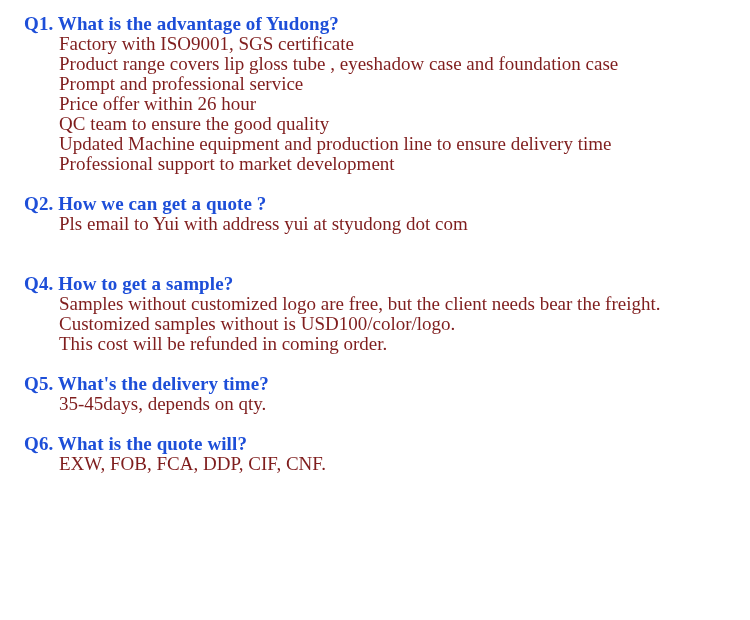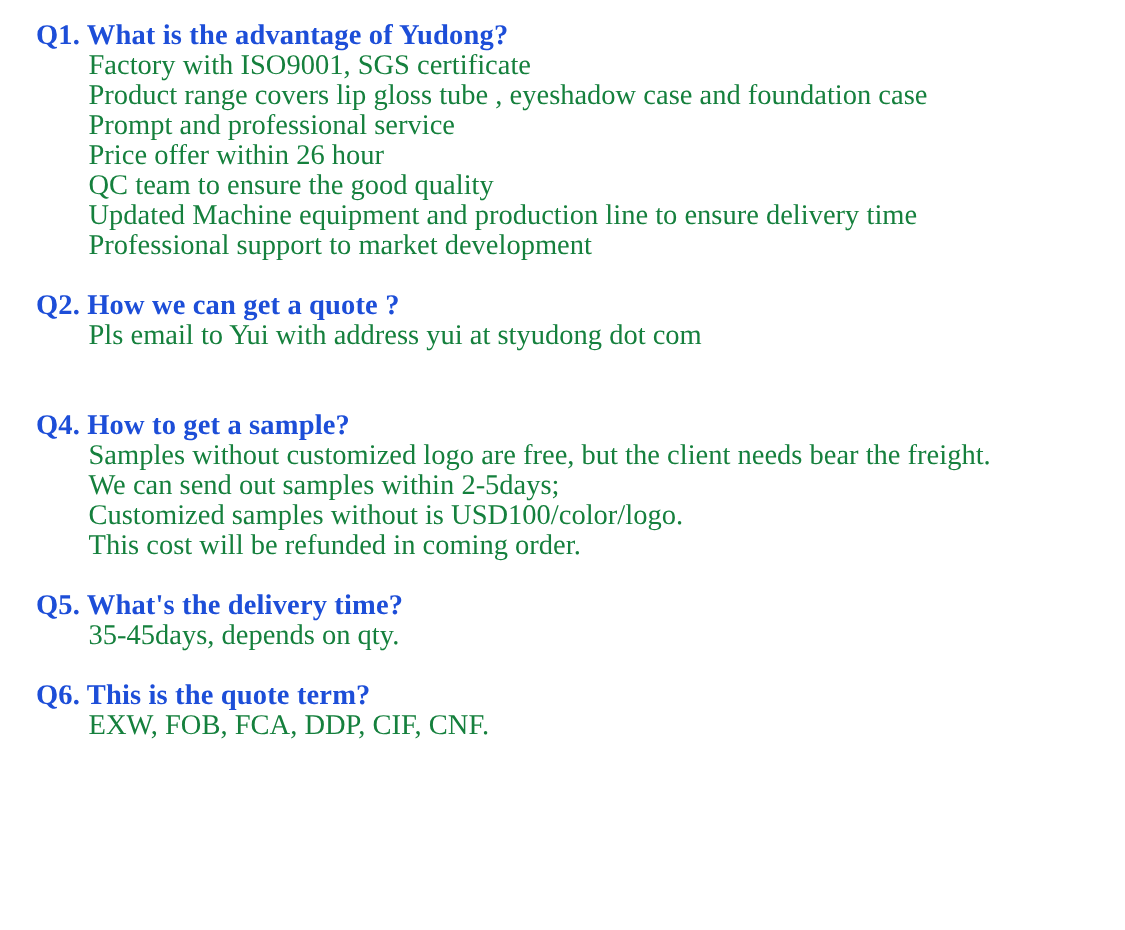--- a/index.html
+++ b/index.html
@@ -8,21 +8,21 @@
     font-family: "Liberation Serif", "DejaVu Serif", serif;
     position: relative;
   }
   .faq { position: absolute; left: 24px; top: 14px; width: 720px; }
   .qa { margin: 0; }
   .question {
     color: #1d4ed8; font-weight: bold; font-size: 19px; line-height: 20px;
     white-space: nowrap; letter-spacing: 0.1px;
   }
   .answer {
-    color: #15803d; font-size: 19px; line-height: 20px;
+    color: #7f1d1d; font-size: 19px; line-height: 20px;
     padding-left: 35px; white-space: nowrap;
   }
   .gap { height: 20px; }
 </style>
 </head>
 <body>
 
 <div class="faq">
 
   <div class="qa">
@@ -41,32 +41,31 @@
     <div class="question">Q2. How we can get a quote ?</div>
     <div class="answer">Pls email to Yui with address yui at styudong dot com</div>
   </div>
   <div class="gap"></div>
 
   <div class="gap"></div>
 
   <div class="qa">
     <div class="question">Q4. How to get a sample?</div>
     <div class="answer">Samples without customized logo are free, but the client needs bear the freight.</div>
-    <div class="answer">We can send out samples within 2-5days;</div>
     <div class="answer">Customized samples without is USD100/color/logo.</div>
     <div class="answer">This cost will be refunded in coming order.</div>
   </div>
   <div class="gap"></div>
 
   <div class="qa">
     <div class="question">Q5. What's the delivery time?</div>
     <div class="answer">35-45days, depends on qty.</div>
   </div>
   <div class="gap"></div>
 
   <div class="qa">
-    <div class="question">Q6. This is the quote term?</div>
+    <div class="question">Q6. What is the quote will?</div>
     <div class="answer">EXW, FOB, FCA, DDP, CIF, CNF.</div>
   </div>
   <div class="gap"></div>
 
 
 </div>
 
 </body></html>

